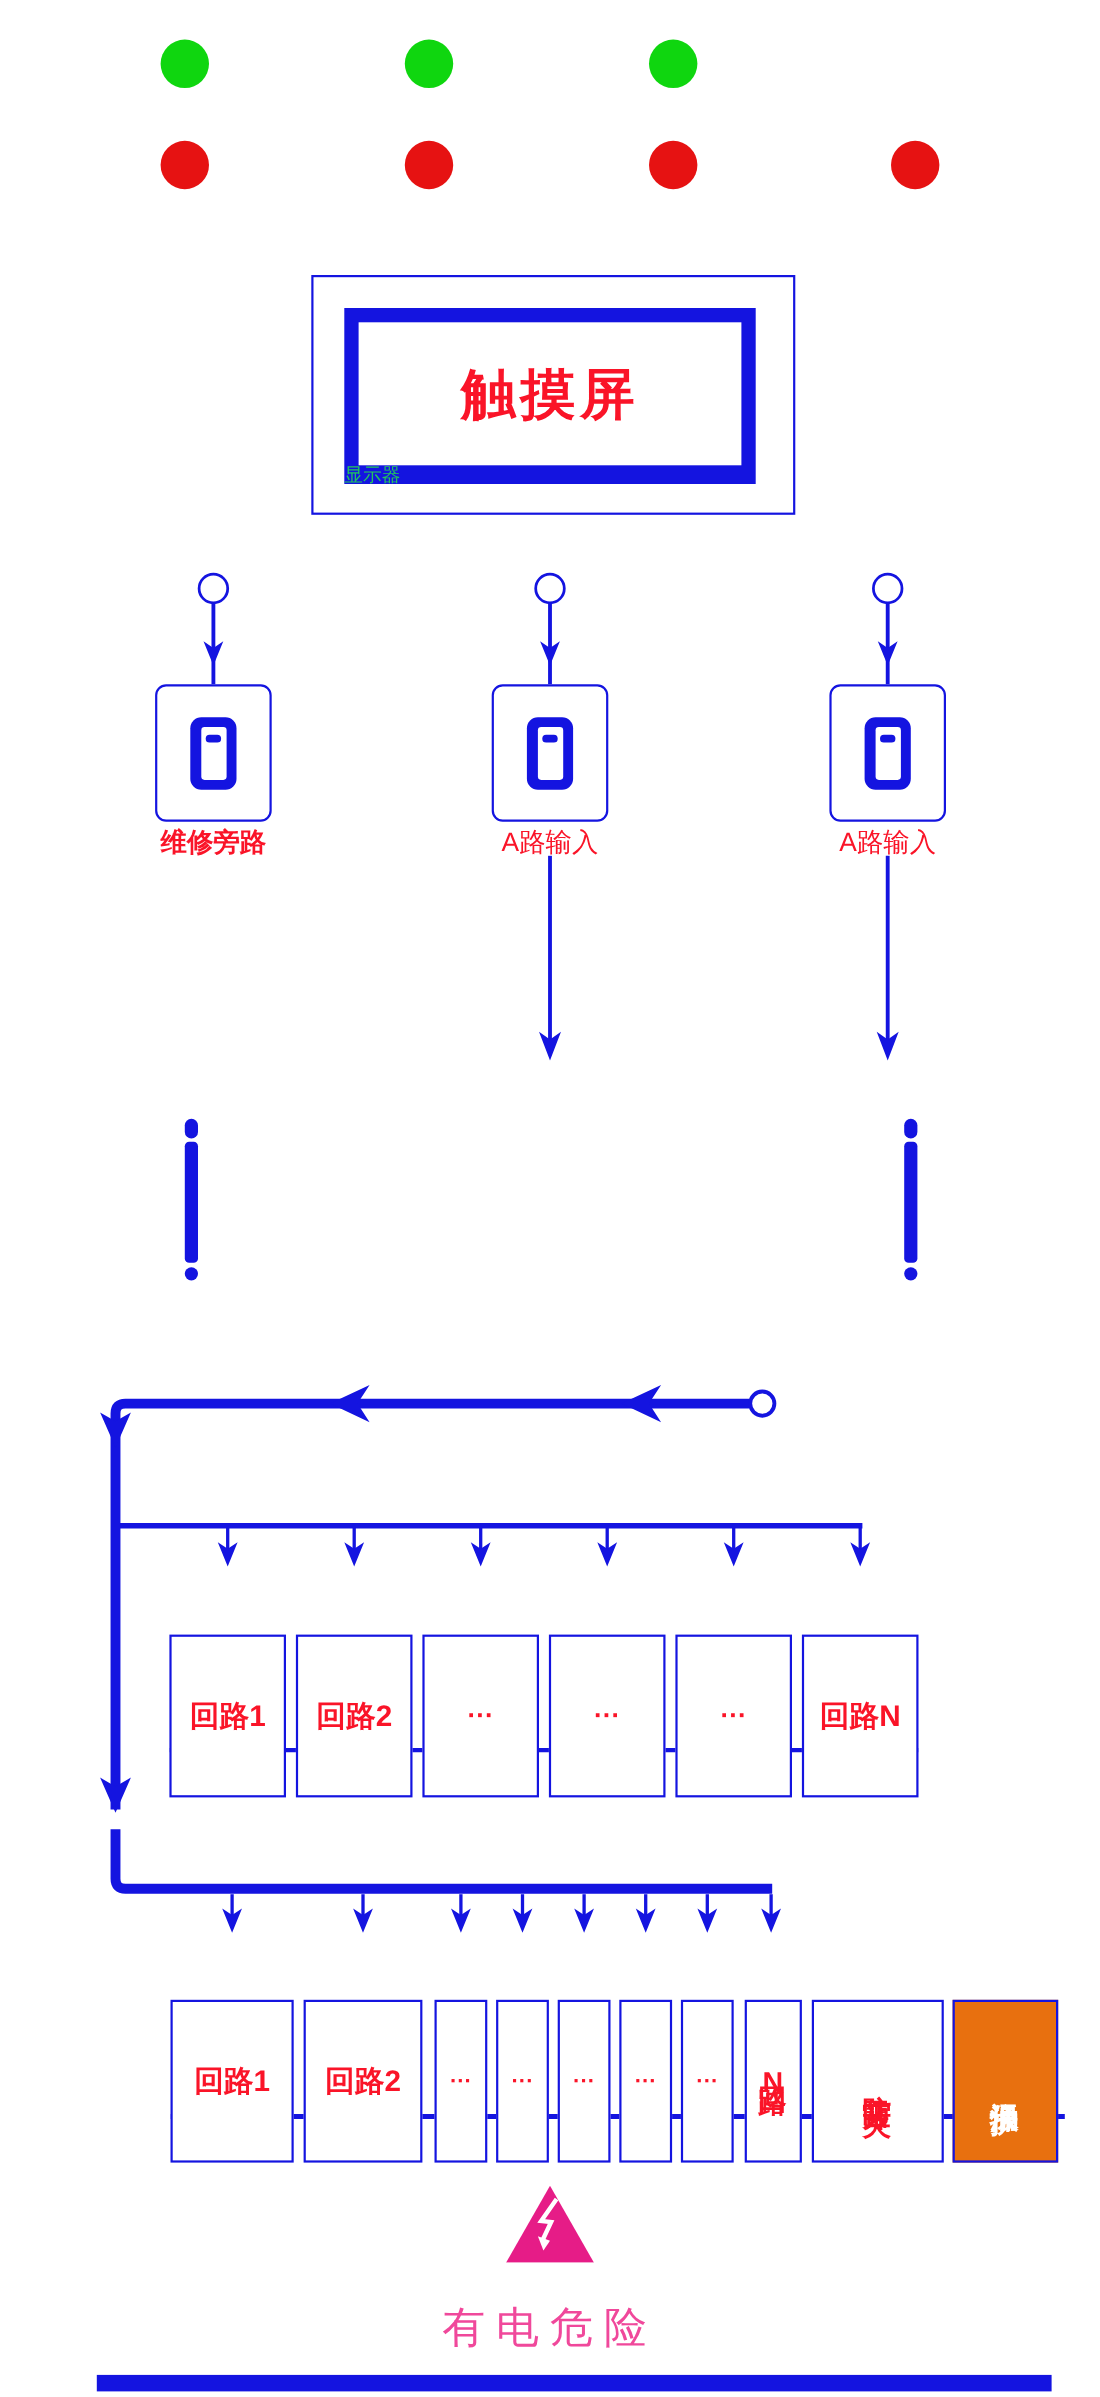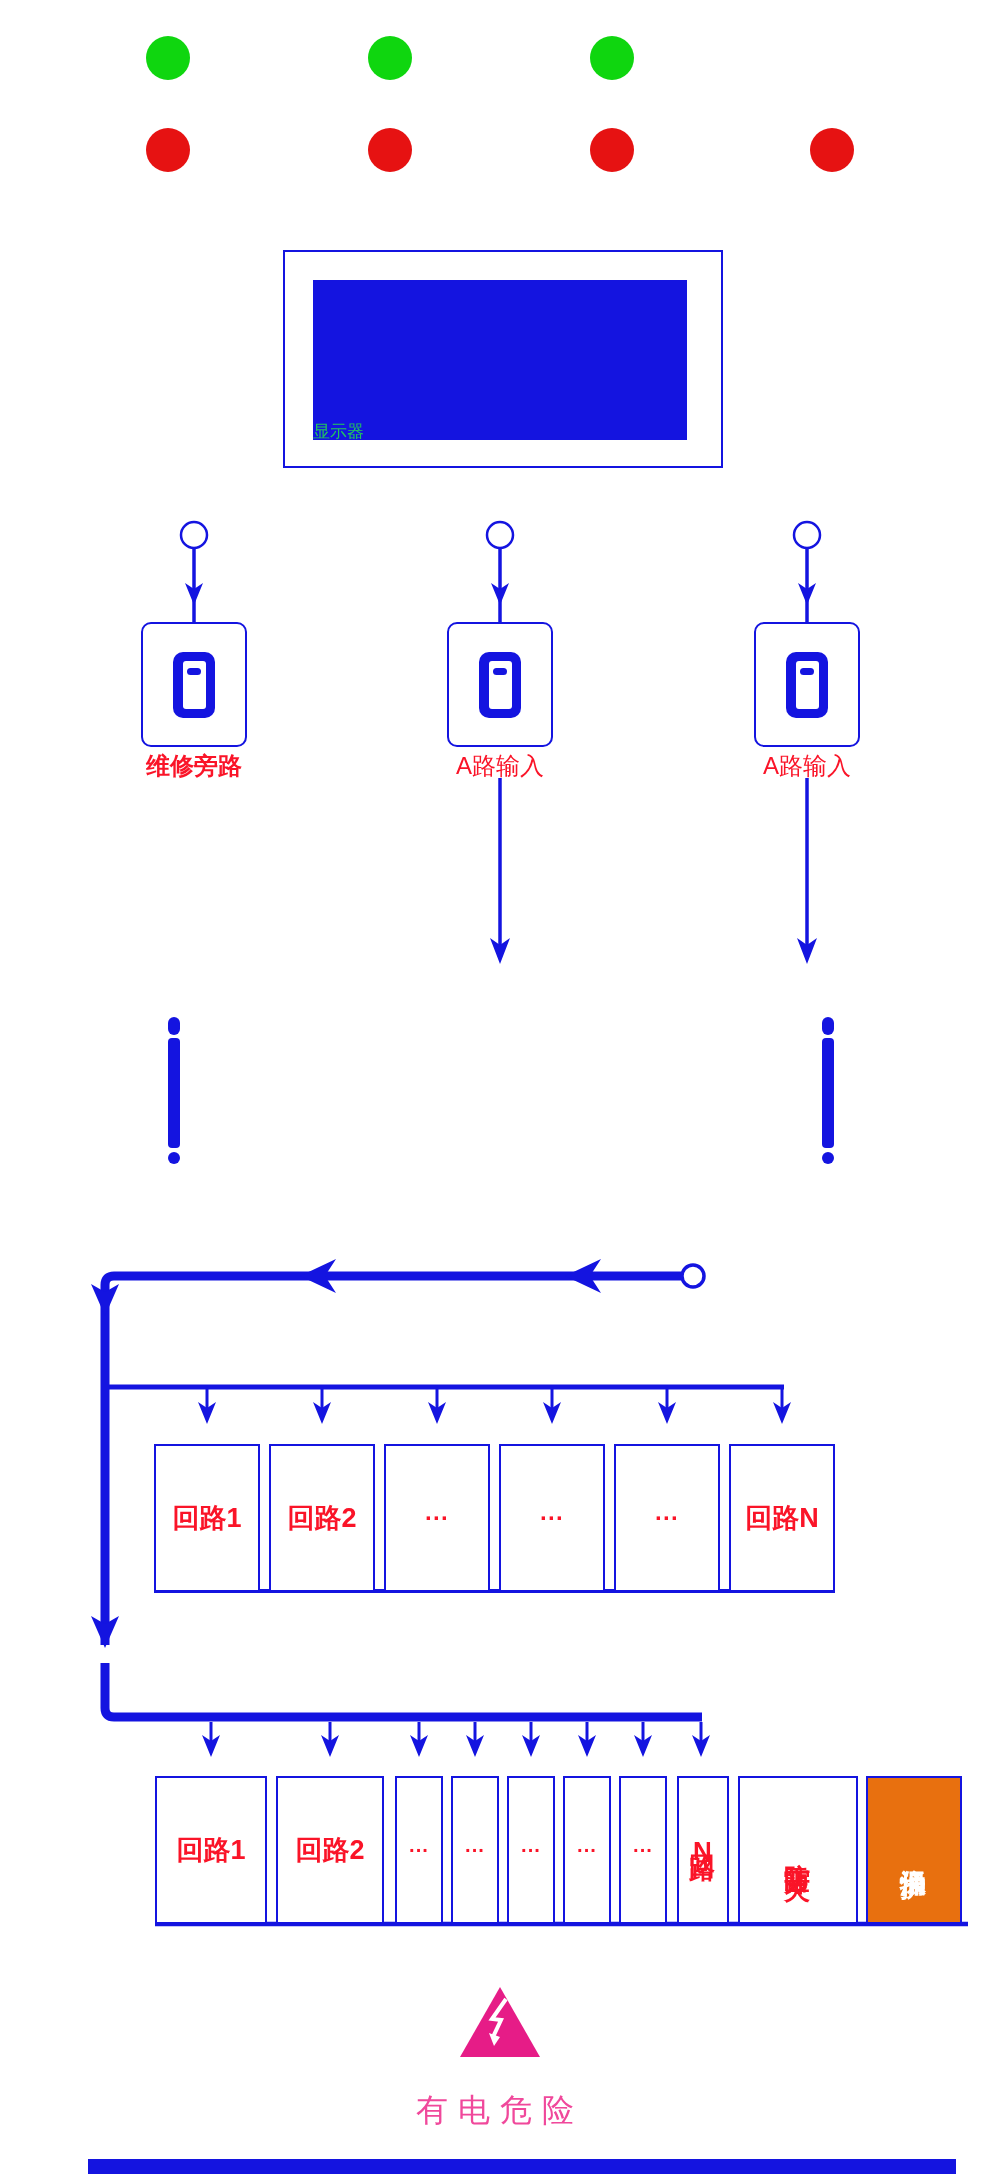--- a/index.html
+++ b/index.html
@@ -23,34 +23,34 @@
   .switch-icon{position:relative;width:42px;height:66px;background:#1414E0;border-radius:10px;}
   .switch-slot{position:absolute;left:10px;right:9px;top:9px;bottom:9px;background:#ffffff;border-radius:3px;}
   .switch-pill{position:absolute;left:4px;top:7px;width:14px;height:7px;background:#1414E0;border-radius:4px;}
   .switch-label{position:absolute;top:750px;width:180px;text-align:center;color:#FA1428;font-size:24px;}
   
   .sts-box{position:absolute;left:124px;top:968px;width:746px;height:238px;border:3px solid #1414E0;
            display:flex;align-items:center;justify-content:center;background:#fff;}
   .sts-label{color:#FA1428;font-size:58px;letter-spacing:10px;}
   
   .circuit-box{position:absolute;border:2px solid #1414E0;background:#fff;
-               display:flex;align-items:center;justify-content:center;}
+               display:flex;align-items:center;justify-content:center;margin-top:42px;}
   .row1-box{top:1444px;height:144px;width:102px;}
   .row2-box{top:1776px;height:144px;}
   .box-label{color:#FA1428;font-size:27px;font-weight:bold;white-space:nowrap;}
   .dots-label{color:#FA1428;font-size:24px;font-weight:bold;}
   .v-label{writing-mode:vertical-rl;text-orientation:upright;color:#FA1428;font-size:26px;font-weight:bold;
            letter-spacing:4px;}
   .orange-box{background:#E8700F;}
   .orange-box .v-label{color:#ffffff;}
   
   .warning-triangle{position:absolute;left:460px;top:1987px;width:80px;height:70px;background:#E61C87;
                     clip-path:polygon(50% 0,0 100%,100% 100%);}
   .warning-text{position:absolute;left:350px;top:2089px;width:300px;text-align:center;color:#F0489B;
-                font-size:32px;letter-spacing:10px;font-family:"Liberation Serif","DejaVu Serif",serif;}
+                font-size:39px;letter-spacing:10px;font-family:"Liberation Serif","DejaVu Serif",serif;}
   .bottom-bar{position:absolute;left:88px;top:2159px;width:868px;height:15px;background:#1414E0;}
   
   #wires{position:absolute;left:0;top:0;pointer-events:none;}
 </style>
 </head>
 <body>
 
 <div id="stage">
 
   <svg id="wires" width="1000" height="2179" viewBox="0 0 1000 2179">
@@ -142,20 +142,23 @@
   <div class="light green" style="left:146px;top:36px;"></div>
   <div class="light green" style="left:368px;top:36px;"></div>
   <div class="light green" style="left:590px;top:36px;"></div>
   <div class="light red" style="left:146px;top:128px;"></div>
   <div class="light red" style="left:368px;top:128px;"></div>
   <div class="light red" style="left:590px;top:128px;"></div>
   <div class="light red" style="left:810px;top:128px;"></div>
 
   <div class="outer-screen"></div>
   <div class="monitor">
+    <div class="monitor-inner">
+      <span class="monitor-title">触摸屏</span>
+    </div>
     <div class="monitor-sub">显示器</div>
   </div>
 
   <div class="switch-box" style="left:141px;">
     <div class="switch-icon">
       <div class="switch-slot">
         <div class="switch-pill"></div>
       </div>
     </div>
   </div>

